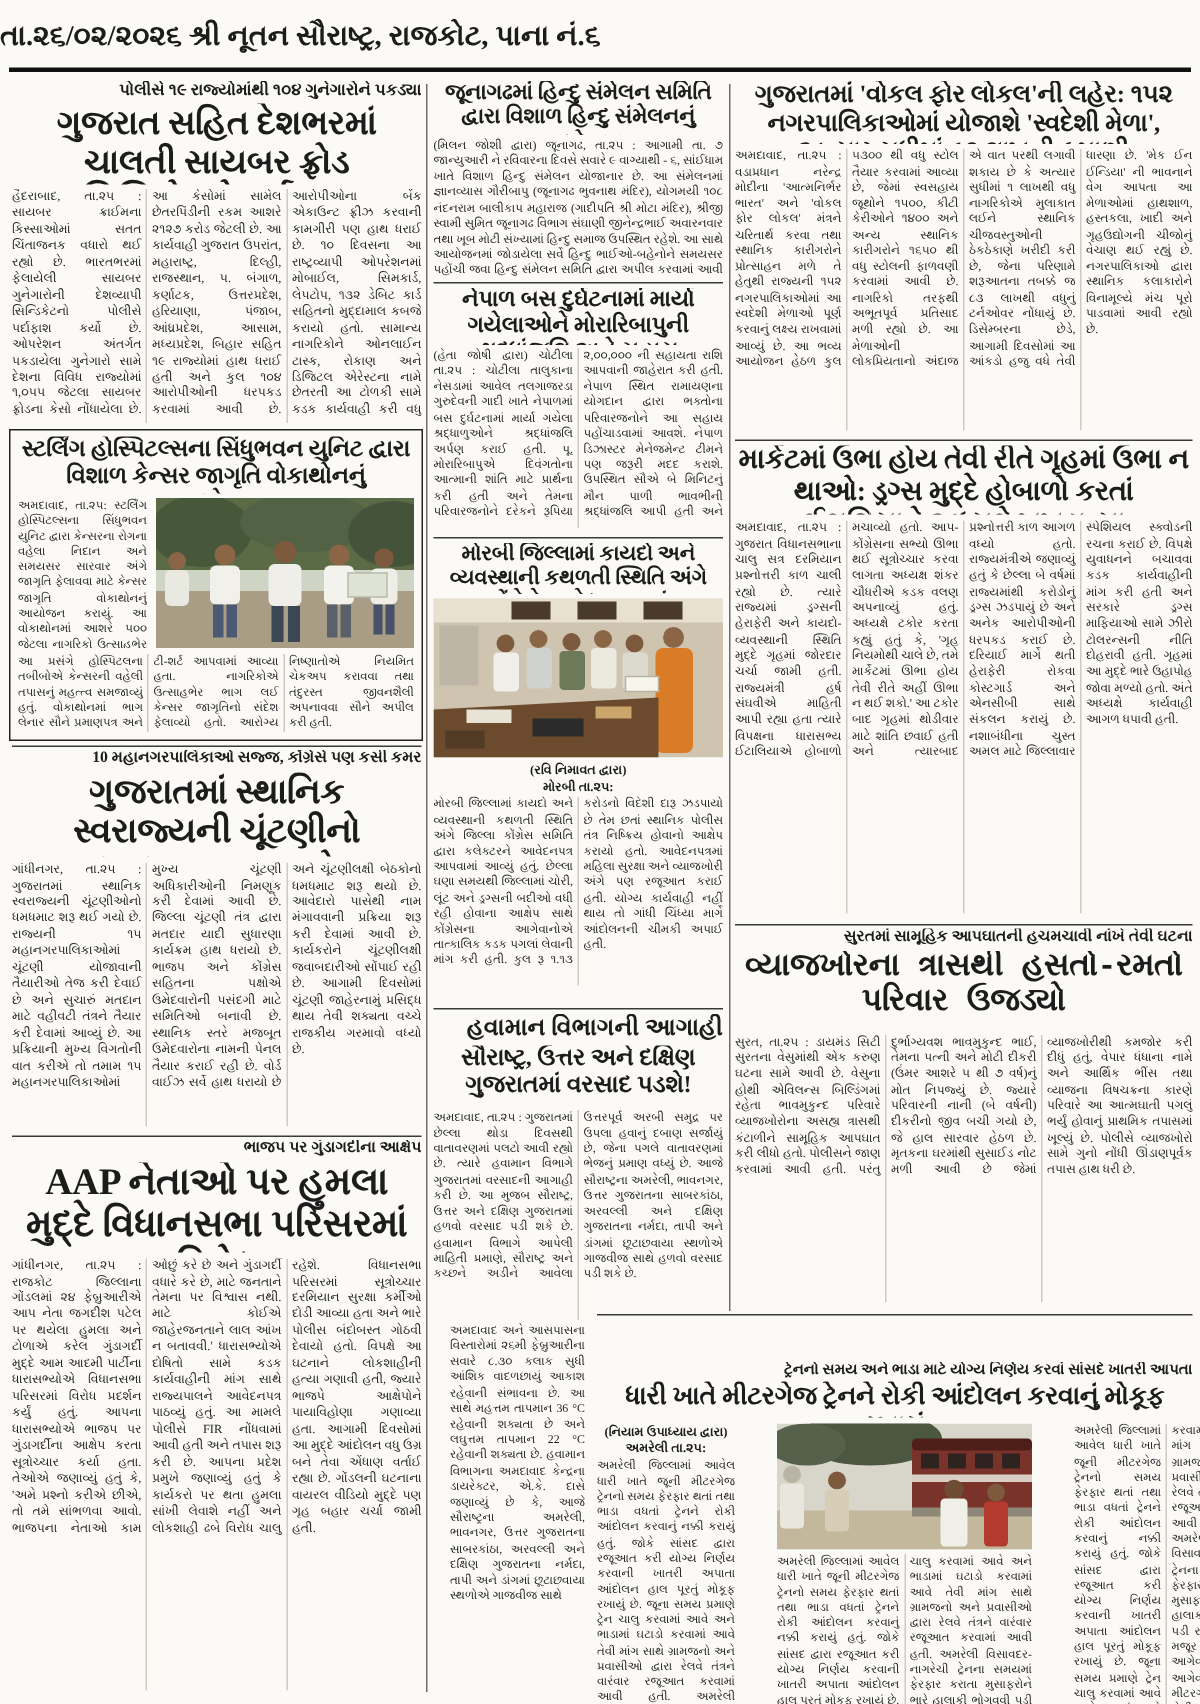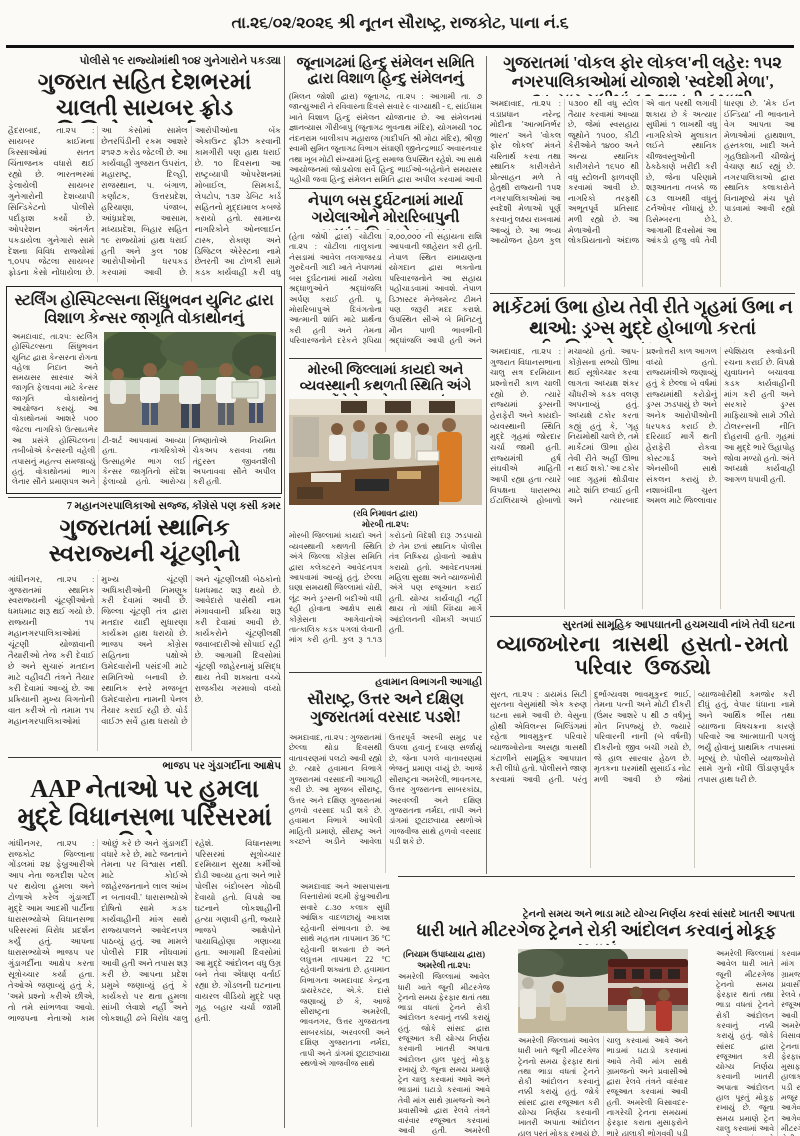--- a/index.html
+++ b/index.html
@@ -8,21 +8,21 @@
   .art{position:absolute;}
   .kicker{font-weight:bold;text-align:right;font-size:10.5px;line-height:1.2;overflow:hidden;white-space:nowrap;}
   .hl{font-weight:bold;text-align:center;line-height:1.13;overflow:hidden;letter-spacing:-.2px;}
   .body{font-size:8.3px;line-height:1.32;text-align:justify;overflow:hidden;color:#242424;
         -webkit-hyphens:auto;hyphens:auto;}
   .c2{column-count:2;column-gap:7px;column-rule:1px solid #cfcabf;}
   .c3{column-count:3;column-gap:7px;column-rule:1px solid #cfcabf;}
   .c4{column-count:4;column-gap:7px;column-rule:1px solid #cfcabf;}
   .vrule{position:absolute;width:1px;background:#6f6c66;}
   .hrule{position:absolute;height:1px;background:#3a3a3a;}
-  .mast{position:absolute;left:0;top:14px;width:100%;text-align:center;font-size:16px;font-weight:bold;}
+  .mast{position:absolute;left:0;top:14px;width:100%;text-align:left;font-size:19px;font-weight:bold;}
   .mastrule{position:absolute;left:6px;top:45px;width:788px;height:3px;background:#111;border-bottom:2px solid #fbfaf6;box-shadow:0 4px 0 -3px #111;}
   .box{border:1.2px solid #222;background:#fbfaf6;padding:4px 5px;box-sizing:border-box;}
   .byline{font-size:8.5px;font-weight:bold;text-align:center;line-height:1.25;overflow:hidden;}
   .photo{display:block;}
   .row{display:flex;gap:6px;}
 </style>
 </head>
 <body>
 
 <div id="page">
@@ -94,21 +94,21 @@
           <rect x="128" y="50" width="26" height="16" fill="#dfe3d6" stroke="#b7bca9"></rect>
           <circle cx="14" cy="42" r="6" fill="#8a6647"></circle>
             <rect x="6" y="48" width="16" height="24" rx="4" fill="#e9e9e2"></rect>
         </g>
       </svg>
     </div>
     <div class="body c3" style="height:52px;margin-top:4px;font-size:7.8px;">આ પ્રસંગે હોસ્પિટલના તબીબોએ કેન્સરની વહેલી તપાસનું મહત્ત્વ સમજાવ્યું હતું. વોકાથોનમાં ભાગ લેનાર સૌને પ્રમાણપત્ર અને ટી-શર્ટ આપવામાં આવ્યા હતા. નાગરિકોએ ઉત્સાહભેર ભાગ લઈ કેન્સર જાગૃતિનો સંદેશ ફેલાવ્યો હતો. આરોગ્ય નિષ્ણાતોએ નિયમિત ચેકઅપ કરાવવા તથા તંદુરસ્ત જીવનશૈલી અપનાવવા સૌને અપીલ કરી હતી.</div>
   </div>
 
   <div class="art" style="left:8px;top:500px;width:273px;height:254px;">
-    <div class="kicker">7 મહાનગરપાલિકાઓ સજ્જ, કોંગ્રેસે પણ કસી કમર</div>
+    <div class="kicker">10 મહાનગરપાલિકાઓ સજ્જ, કોંગ્રેસે પણ કસી કમર</div>
     <div class="hl" style="font-size:23px;height:56px;margin:2px 0 4px;">ગુજરાતમાં સ્થાનિક સ્વરાજ્યની ચૂંટણીનો ધમધમાટ શરૂ થયો</div>
     <div class="body c3" style="height:176px;">ગાંધીનગર, તા.૨૫ : ગુજરાતમાં સ્થાનિક સ્વરાજ્યની ચૂંટણીઓનો ધમધમાટ શરૂ થઈ ગયો છે. રાજ્યની ૧૫ મહાનગરપાલિકાઓમાં ચૂંટણી યોજાવાની તૈયારીઓ તેજ કરી દેવાઈ છે અને સુચારું મતદાન માટે વહીવટી તંત્રને તૈયાર કરી દેવામાં આવ્યું છે. આ પ્રક્રિયાની મુખ્ય વિગતોની વાત કરીએ તો તમામ ૧૫ મહાનગરપાલિકાઓમાં મુખ્ય ચૂંટણી અધિકારીઓની નિમણૂક કરી દેવામાં આવી છે. જિલ્લા ચૂંટણી તંત્ર દ્વારા મતદાર યાદી સુધારણા કાર્યક્રમ હાથ ધરાયો છે. ભાજપ અને કોંગ્રેસ સહિતના પક્ષોએ ઉમેદવારોની પસંદગી માટે સમિતિઓ બનાવી છે. સ્થાનિક સ્તરે મજબૂત ઉમેદવારોના નામની પેનલ તૈયાર કરાઈ રહી છે. વોર્ડ વાઈઝ સર્વે હાથ ધરાયો છે અને ચૂંટણીલક્ષી બેઠકોનો ધમધમાટ શરૂ થયો છે. આવેદારો પાસેથી નામ મંગાવવાની પ્રક્રિયા શરૂ કરી દેવામાં આવી છે. કાર્યકરોને ચૂંટણીલક્ષી જવાબદારીઓ સોંપાઈ રહી છે. આગામી દિવસોમાં ચૂંટણી જાહેરનામું પ્રસિદ્ધ થાય તેવી શક્યતા વચ્ચે રાજકીય ગરમાવો વધ્યો છે.</div>
   </div>
 
   <div class="art" style="left:8px;top:760px;width:273px;height:370px;">
     <div class="kicker">ભાજપ પર ગુંડાગર્દીના આક્ષેપ</div>
     <div class="hl" style="font-size:25px;height:60px;margin:2px 0 4px;">AAP નેતાઓ પર હુમલા મુદ્દે વિધાનસભા પરિસરમાં વિરોધ</div>
     <div class="body c3" style="height:288px;">ગાંધીનગર, તા.૨૫ : રાજકોટ જિલ્લાના ગોંડલમાં ૨૪ ફેબ્રુઆરીએ આપ નેતા જગદીશ પટેલ પર થયેલા હુમલા અને ટોળાએ કરેલ ગુંડાગર્દી મુદ્દે આમ આદમી પાર્ટીના ધારાસભ્યોએ વિધાનસભા પરિસરમાં વિરોધ પ્રદર્શન કર્યું હતું. આપના ધારાસભ્યોએ ભાજપ પર ગુંડાગર્દીના આક્ષેપ કરતા સૂત્રોચ્ચાર કર્યા હતા. તેઓએ જણાવ્યું હતું કે, 'અમે પ્રશ્નો કરીએ છીએ, તો તમે સાંભળવા આવો. ભાજપના નેતાઓ કામ ઓછું કરે છે અને ગુંડાગર્દી વધારે કરે છે, માટે જનતાને તેમના પર વિશ્વાસ નથી. માટે કોઈએ જાહેરજનતાને લાલ આંખ ન બતાવવી.' ધારાસભ્યોએ દોષિતો સામે કડક કાર્યવાહીની માંગ સાથે રાજ્યપાલને આવેદનપત્ર પાઠવ્યું હતું. આ મામલે પોલીસે FIR નોંધવામાં આવી હતી અને તપાસ શરૂ કરી છે. આપના પ્રદેશ પ્રમુખે જણાવ્યું હતું કે કાર્યકરો પર થતા હુમલા સાંખી લેવાશે નહીં અને લોકશાહી ઢબે વિરોધ ચાલુ રહેશે. વિધાનસભા પરિસરમાં સૂત્રોચ્ચાર દરમિયાન સુરક્ષા કર્મીઓ દોડી આવ્યા હતા અને ભારે પોલીસ બંદોબસ્ત ગોઠવી દેવાયો હતો. વિપક્ષે આ ઘટનાને લોકશાહીની હત્યા ગણાવી હતી, જ્યારે ભાજપે આક્ષેપોને પાયાવિહોણા ગણાવ્યા હતા. આગામી દિવસોમાં આ મુદ્દે આંદોલન વધુ ઉગ્ર બને તેવા એંધાણ વર્તાઈ રહ્યા છે. ગોંડલની ઘટનાના વાયરલ વીડિયો મુદ્દે પણ ગૃહ બહાર ચર્ચા જામી હતી.</div>
   </div>
 
@@ -141,21 +141,21 @@
       <rect x="66" y="80" width="34" height="12" fill="#2b2b2b"></rect>
       <rect x="108" y="72" width="24" height="8" fill="#caa66a"></rect>
       <rect x="8" y="88" width="26" height="12" fill="#513a26"></rect>
     </svg>
     <div class="byline" style="margin-top:3px;">(રવિ નિમાવત દ્વારા)</div>
     <div class="byline">મોરબી તા.૨૫:</div>
     <div class="body c2" style="height:126px;font-size:7.9px;margin-top:2px;">મોરબી જિલ્લામાં કાયદો અને વ્યવસ્થાની કથળતી સ્થિતિ અંગે જિલ્લા કોંગ્રેસ સમિતિ દ્વારા કલેક્ટરને આવેદનપત્ર આપવામાં આવ્યું હતું. છેલ્લા ઘણા સમયથી જિલ્લામાં ચોરી, લૂંટ અને ડ્રગ્સની બદીઓ વધી રહી હોવાના આક્ષેપ સાથે કોંગ્રેસના આગેવાનોએ તાત્કાલિક કડક પગલાં લેવાની માંગ કરી હતી. કુલ રૂ ૧.૧૩ કરોડનો વિદેશી દારૂ ઝડપાયો છે તેમ છતાં સ્થાનિક પોલીસ તંત્ર નિષ્ક્રિય હોવાનો આક્ષેપ કરાયો હતો. આવેદનપત્રમાં મહિલા સુરક્ષા અને વ્યાજખોરી અંગે પણ રજૂઆત કરાઈ હતી. યોગ્ય કાર્યવાહી નહીં થાય તો ગાંધી ચિંધ્યા માર્ગે આંદોલનની ચીમકી અપાઈ હતી.</div>
   </div>
 
   <div class="art" style="left:289px;top:676px;width:193px;height:198px;">
-    <div class="kicker" style="font-size:10px;">હવામાન વિભાગની આગાહી</div>
+    <div class="kicker" style="font-size:16px;">હવામાન વિભાગની આગાહી</div>
     <div class="hl" style="font-size:16px;height:40px;margin:2px 0 3px;">સૌરાષ્ટ્ર, ઉત્તર અને દક્ષિણ ગુજરાતમાં વરસાદ પડશે!</div>
     <div class="body c2" style="height:140px;font-size:7.9px;">અમદાવાદ, તા.૨૫ : ગુજરાતમાં છેલ્લા થોડા દિવસથી વાતાવરણમાં પલટો આવી રહ્યો છે. ત્યારે હવામાન વિભાગે ગુજરાતમાં વરસાદની આગાહી કરી છે. આ મુજબ સૌરાષ્ટ્ર, ઉત્તર અને દક્ષિણ ગુજરાતમાં હળવો વરસાદ પડી શકે છે. હવામાન વિભાગે આપેલી માહિતી પ્રમાણે, સૌરાષ્ટ્ર અને કચ્છને અડીને આવેલા ઉત્તરપૂર્વ અરબી સમુદ્ર પર ઉપલા હવાનું દબાણ સર્જાયું છે, જેના પગલે વાતાવરણમાં ભેજનું પ્રમાણ વધ્યું છે. આજે સૌરાષ્ટ્રના અમરેલી, ભાવનગર, ઉત્તર ગુજરાતના સાબરકાંઠા, અરવલ્લી અને દક્ષિણ ગુજરાતના નર્મદા, તાપી અને ડાંગમાં છૂટાછવાયા સ્થળોએ ગાજવીજ સાથે હળવો વરસાદ પડી શકે છે.</div>
   </div>
 
   <div class="art body" style="left:300px;top:882px;width:90px;height:212px;font-size:7.9px;">અમદાવાદ અને આસપાસના વિસ્તારોમાં ૨૬મી ફેબ્રુઆરીના સવારે ૮.૩૦ કલાક સુધી આંશિક વાદળછાયું આકાશ રહેવાની સંભાવના છે. આ સાથે મહત્તમ તાપમાન 36 °C રહેવાની શક્યતા છે અને લઘુત્તમ તાપમાન 22 °C રહેવાની શક્યતા છે. હવામાન વિભાગના અમદાવાદ કેન્દ્રના ડાયરેક્ટર, એ.કે. દાસે જણાવ્યું છે કે, આજે સૌરાષ્ટ્રના અમરેલી, ભાવનગર, ઉત્તર ગુજરાતના સાબરકાંઠા, અરવલ્લી અને દક્ષિણ ગુજરાતના નર્મદા, તાપી અને ડાંગમાં છૂટાછવાયા સ્થળોએ ગાજવીજ સાથે</div>
 
   <div class="art" style="left:490px;top:297px;width:305px;height:316px;">
     <div class="hl" style="font-size:18.5px;height:46px;margin-bottom:4px;">માર્કેટમાં ઉભા હોય તેવી રીતે ગૃહમાં ઉભા ન થાઓ: ડ્રગ્સ મુદ્દે હોબાળો કરતાં ઈટાલિયાને અધ્યક્ષે ખખડાવ્યા</div>
     <div class="body c4" style="height:262px;font-size:8.1px;">અમદાવાદ, તા.૨૫ : ગુજરાત વિધાનસભાના ચાલુ સત્ર દરમિયાન પ્રશ્નોત્તરી કાળ ચાલી રહ્યો છે. ત્યારે રાજ્યમાં ડ્રગ્સની હેરાફેરી અને કાયદો-વ્યવસ્થાની સ્થિતિ મુદ્દે ગૃહમાં જોરદાર ચર્ચા જામી હતી. રાજ્યમંત્રી હર્ષ સંઘવીએ માહિતી આપી રહ્યા હતા ત્યારે વિપક્ષના ધારાસભ્ય ઈટાલિયાએ હોબાળો મચાવ્યો હતો. આપ-કોંગ્રેસના સભ્યો ઊભા થઈ સૂત્રોચ્ચાર કરવા લાગતા અધ્યક્ષ શંકર ચૌધરીએ કડક વલણ અપનાવ્યું હતું. અધ્યક્ષે ટકોર કરતા કહ્યું હતું કે, 'ગૃહ નિયમોથી ચાલે છે, તમે માર્કેટમાં ઊભા હોય તેવી રીતે અહીં ઊભા ન થઈ શકો.' આ ટકોર બાદ ગૃહમાં થોડીવાર માટે શાંતિ છવાઈ હતી અને ત્યારબાદ પ્રશ્નોત્તરી કાળ આગળ વધ્યો હતો. રાજ્યમંત્રીએ જણાવ્યું હતું કે છેલ્લા બે વર્ષમાં રાજ્યમાંથી કરોડોનું ડ્રગ્સ ઝડપાયું છે અને અનેક આરોપીઓની ધરપકડ કરાઈ છે. દરિયાઈ માર્ગે થતી હેરાફેરી રોકવા કોસ્ટગાર્ડ અને એનસીબી સાથે સંકલન કરાયું છે. નશાબંધીના ચુસ્ત અમલ માટે જિલ્લાવાર સ્પેશિયલ સ્ક્વોડની રચના કરાઈ છે. વિપક્ષે યુવાધનને બચાવવા કડક કાર્યવાહીની માંગ કરી હતી અને સરકારે ડ્રગ્સ માફિયાઓ સામે ઝીરો ટોલરન્સની નીતિ દોહરાવી હતી. ગૃહમાં આ મુદ્દે ભારે ઉહાપોહ જોવા મળ્યો હતો. અંતે અધ્યક્ષે કાર્યવાહી આગળ ધપાવી હતી.</div>
   </div>

